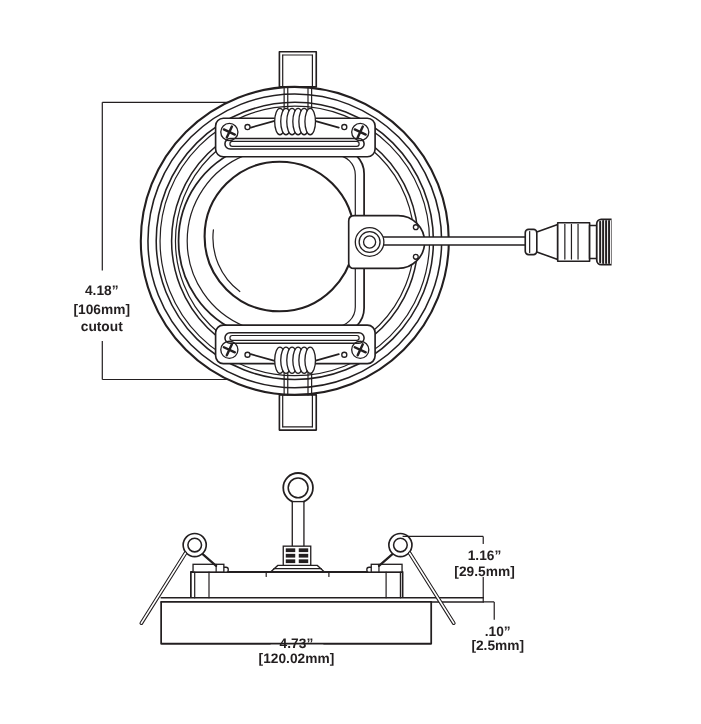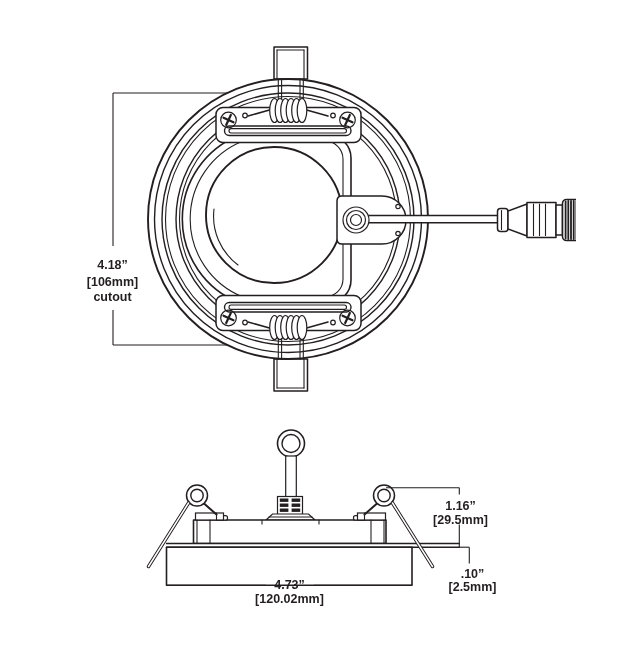--- a/index.html
+++ b/index.html
@@ -1,17 +1,17 @@
 <!DOCTYPE html>
 <html style="--line: #231f20; --bg: #ffffff;"><head>
 <meta charset="utf-8">
 <style>
   :root { --line:#231f20; --bg:#ffffff; }
   html,body { margin:0; padding:0; background:var(--bg); }
-  .page { width:556px; height:658px; background:var(--bg); overflow:hidden;margin-left:20px; }
+  .page { width:556px; height:658px; background:var(--bg); overflow:hidden; }
   svg { display:block; }
   .ln  { fill:none; stroke:var(--line); stroke-width:1.4; stroke-linecap:round; stroke-linejoin:round; }
   .ln1 { fill:none; stroke:var(--line); stroke-width:1.1; stroke-linecap:round; }
   .ln2 { fill:none; stroke:var(--line); stroke-width:1.9; }
   .wh  { fill:#fff; stroke:var(--line); stroke-width:1.5; stroke-linejoin:round; }
   .wh1 { fill:#fff; stroke:var(--line); stroke-width:1.2; }
   .wh2 { fill:#fff; stroke:var(--line); stroke-width:1.9; }
   .fl  { fill:var(--line); stroke:none; }
   .dim { fill:none; stroke:var(--line); stroke-width:1.1; stroke-linecap:butt; }
   .tube  { fill:none; stroke:var(--line); stroke-width:3.4; stroke-linecap:round; }

